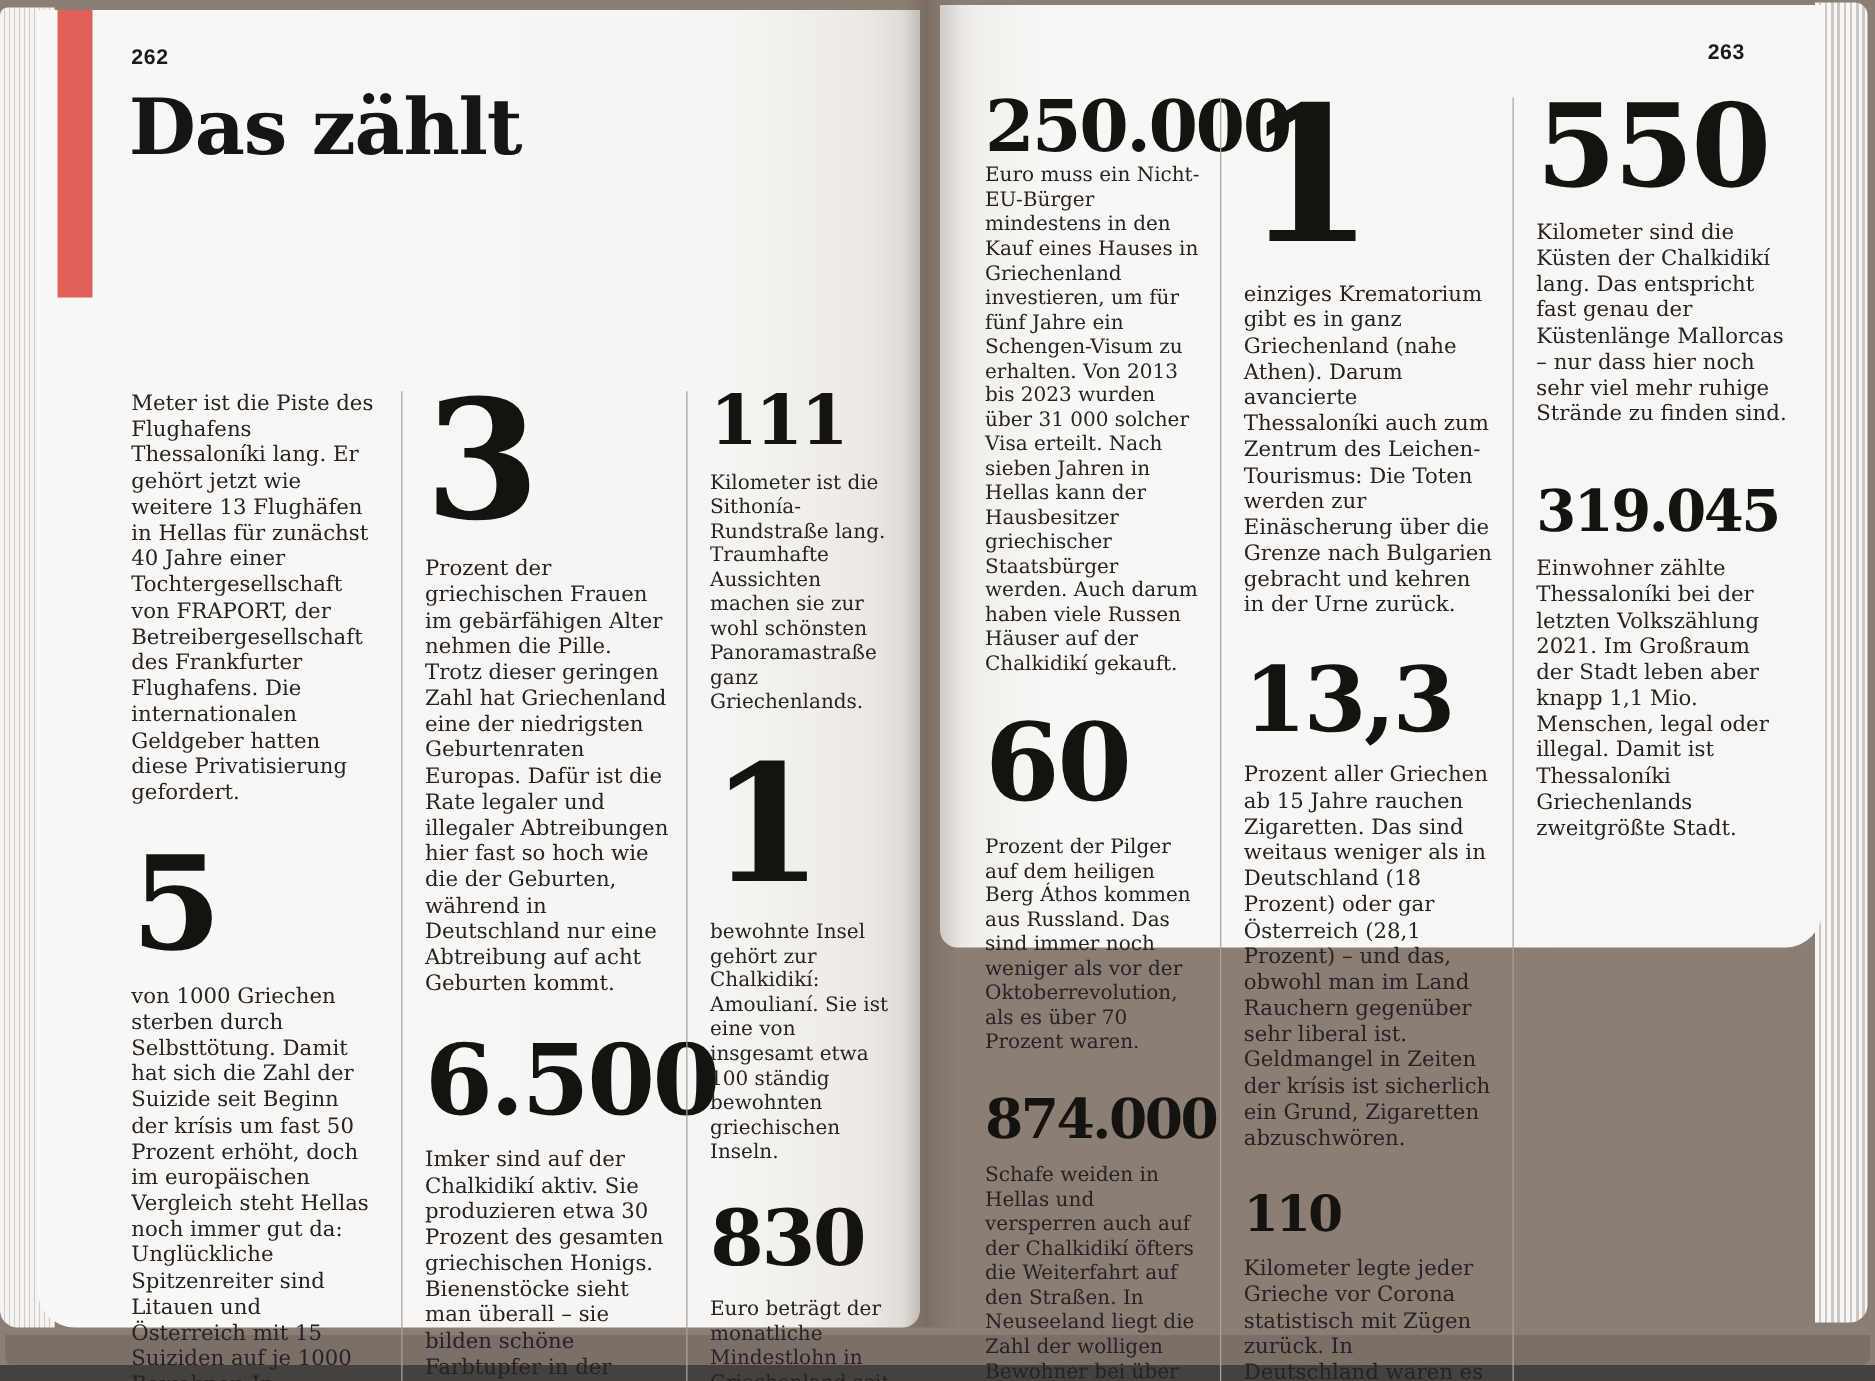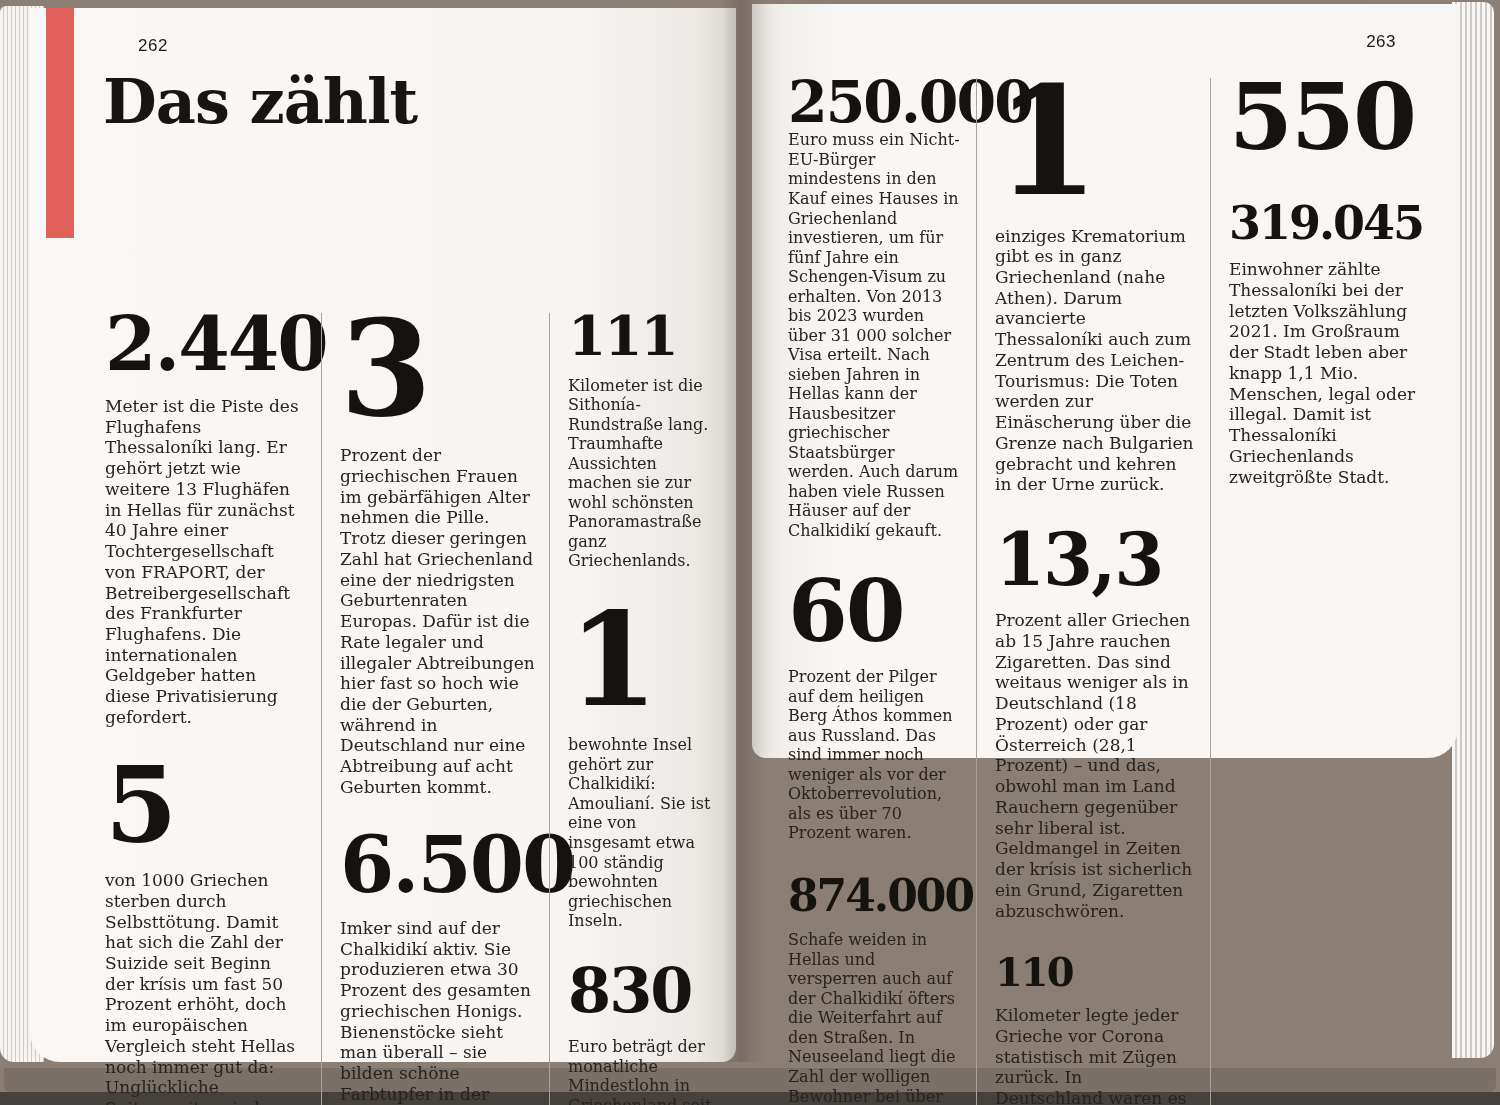--- a/index.html
+++ b/index.html
@@ -20,22 +20,22 @@
   .page-left{left:30px;top:8px;width:706px;height:1054px;
     background:linear-gradient(90deg,#f9f8f6 0%,#f6f5f3 78%,#ece9e5 94%,#d9d6d0 100%);
     border-radius:0 0 14px 30px;}
   .page-right{left:752px;top:4px;width:706px;height:754px;
     background:linear-gradient(90deg,#ddd9d4 0%,#f1efec 4%,#f8f7f5 12%,#f7f6f4 100%);
     border-radius:0 0 30px 14px;}
   .gutter{position:absolute;left:722px;top:0;width:46px;height:1062px;
     background:linear-gradient(90deg,rgba(60,50,45,0) 0%,rgba(60,50,45,0.22) 42%,rgba(60,50,45,0.10) 60%,rgba(60,50,45,0) 100%);}
   
   .red-bar{position:absolute;left:16px;top:0;width:28px;height:230px;background:#e0605a;}
-  .page-num{position:absolute;top:28px;font-family:"Liberation Sans",sans-serif;font-weight:normal;
-    font-size:17px;color:#1d1b19;letter-spacing:0.5px;margin-left:33px;}
+  .page-num{position:absolute;top:28px;font-family:"Liberation Sans",sans-serif;font-weight:bold;
+    font-size:17px;color:#1d1b19;letter-spacing:0.5px;}
   .page-left .page-num{left:75px;}
   .page-right .page-num{right:62px;}
   .title{position:absolute;top:60px;left:73px;font-size:62px;font-weight:bold;color:#171514;
     letter-spacing:-1px;line-height:1.1;}
   .intro{position:absolute;top:146px;left:75px;width:592px;font-size:25px;line-height:1.36;color:#1d1b19;}
   .intro-red{color:#d8453d;font-weight:bold;}
   
   .cols{position:absolute;display:flex;align-items:stretch;}
   .page-left .cols{left:75px;top:305px;width:616px;}
   .page-right .cols{left:36px;top:74px;width:650px;}
@@ -82,21 +82,20 @@
   <div class="edge-left"></div>
   <div class="edge-right"></div>
 
   <div class="page page-left">
     <div class="red-bar"></div>
     <div class="page-num">262</div>
     <div class="title">Das zählt</div>
     <div class="cols">
         <div class="col c1">
           <div class="stat-item i1">
-            <div class="stat-value">2.440</div>
             <div class="stat-text">Meter ist die Piste des Flughafens Thessaloníki lang. Er gehört jetzt wie weitere 13 Flughäfen in Hellas für zunächst 40 Jahre einer Tochtergesellschaft von FRAPORT, der Betreibergesellschaft des Frankfurter Flughafens. Die internationalen Geldgeber hatten diese Privatisierung gefordert.</div>
           </div>
           <div class="stat-item i2">
             <div class="stat-value">5</div>
             <div class="stat-text">von 1000 Griechen sterben durch Selbsttötung. Damit hat sich die Zahl der Suizide seit Beginn der krísis um fast 50 Prozent erhöht, doch im europäischen Vergleich steht Hellas noch immer gut da: Unglückliche Spitzenreiter sind Litauen und Österreich mit 15 Suiziden auf je 1000 Bewohner. In Deutschland liegt die Zahl bei 12.</div>
           </div>
         </div>
         <div class="col c2">
           <div class="stat-item i1">
             <div class="stat-value">3</div>
@@ -151,20 +150,21 @@
             <div class="stat-text">Prozent aller Griechen ab 15 Jahre rauchen Zigaretten. Das sind weitaus weniger als in Deutschland (18 Prozent) oder gar Österreich (28,1 Prozent) – und das, obwohl man im Land Rauchern gegenüber sehr liberal ist. Geldmangel in Zeiten der krísis ist sicherlich ein Grund, Zigaretten abzuschwören.</div>
           </div>
           <div class="stat-item i3">
             <div class="stat-value">110</div>
             <div class="stat-text">Kilometer legte jeder Grieche vor Corona statistisch mit Zügen zurück. In Deutschland waren es 1102, in Österreich sogar 1328 km.</div>
           </div>
         </div>
         <div class="col c3">
           <div class="stat-item i1">
             <div class="stat-value">550</div>
+            <div class="stat-text">Kilometer sind die Küsten der Chalkidikí lang. Das entspricht fast genau der Küstenlänge Mallorcas – nur dass hier noch sehr viel mehr ruhige Strände zu finden sind.</div>
           </div>
           <div class="stat-item i2">
             <div class="stat-value">319.045</div>
             <div class="stat-text">Einwohner zählte Thessaloníki bei der letzten Volkszählung 2021. Im Großraum der Stadt leben aber knapp 1,1 Mio. Menschen, legal oder illegal. Damit ist Thessaloníki Griechenlands zweitgrößte Stadt.</div>
           </div>
         </div>
       </div>
   </div>
 
   <div class="gutter"></div>

